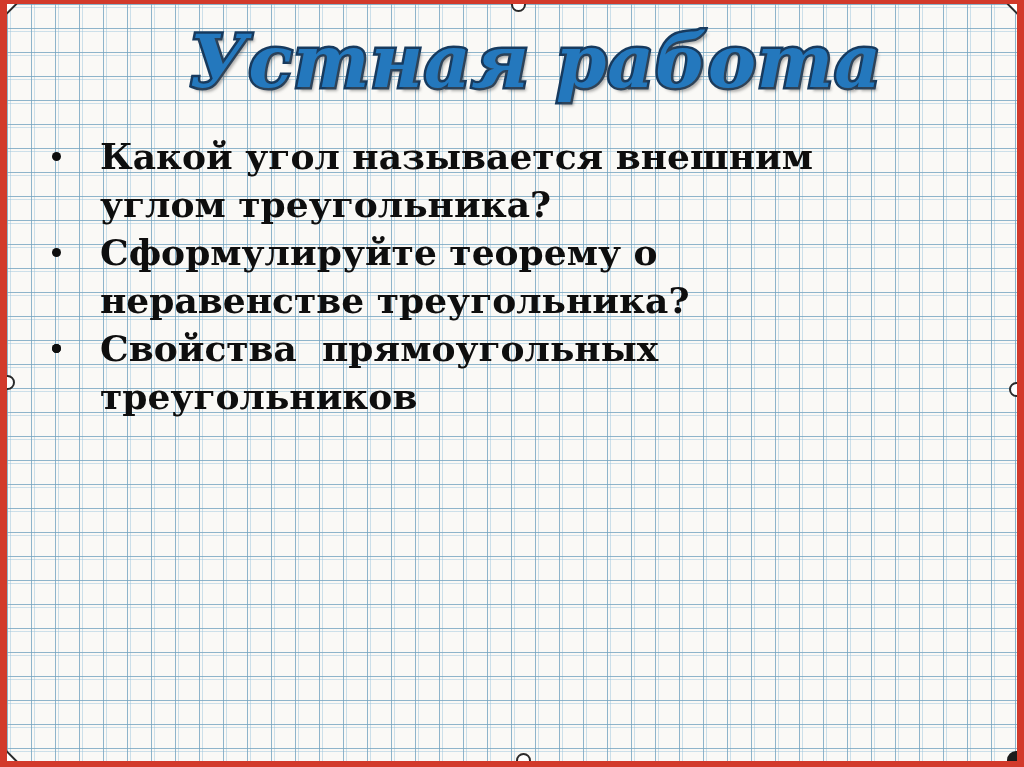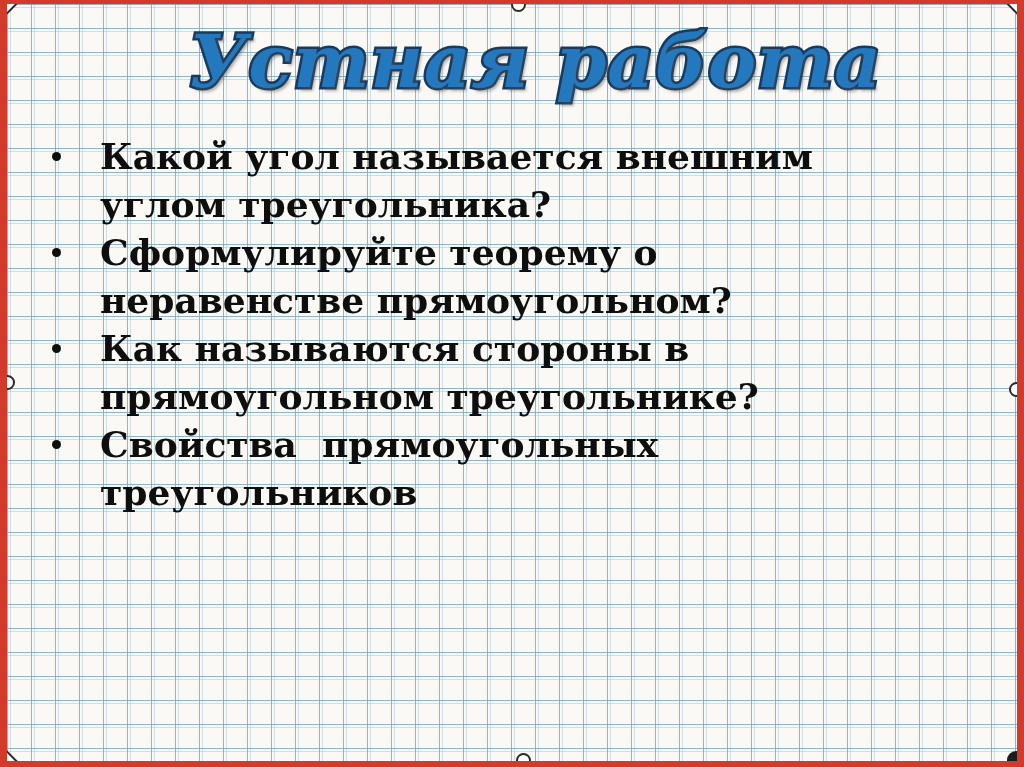--- a/index.html
+++ b/index.html
@@ -120,25 +120,24 @@
 
   <h1 class="title">Устная работа</h1>
 
   <ul class="bullets">
     <li>
       <span class="dot"></span>
       <span class="txt">Какой угол называется внешним углом треугольника?</span>
     </li>
     <li>
       <span class="dot"></span>
-      <span class="txt">Сформулируйте теорему о неравенстве прямоугольном?</span>
+      <span class="txt">Сформулируйте теорему о неравенстве треугольника?</span>
     </li>
     <li>
       <span class="dot"></span>
-      <span class="txt">Как называются стороны в прямоугольном треугольнике?</span>
     </li>
     <li>
       <span class="dot"></span>
       <span class="txt">Свойства  прямоугольных треугольников</span>
     </li>
   </ul>
 
   <span class="handle top"></span>
   <span class="handle bottom"></span>
   <span class="handle left"></span>

